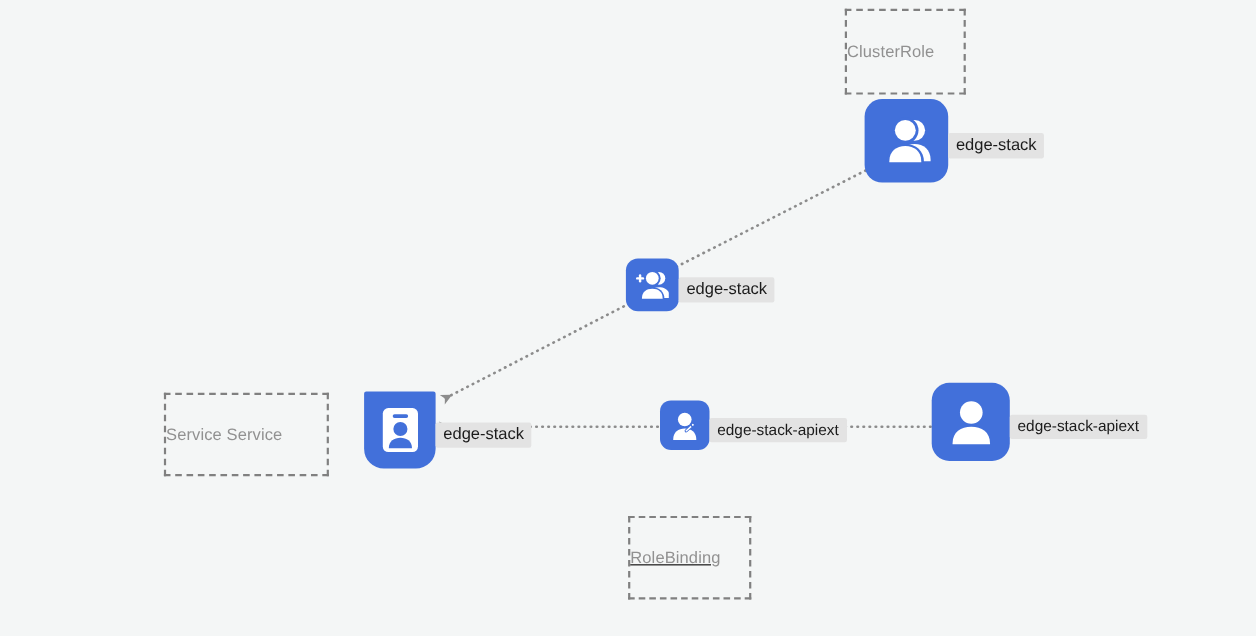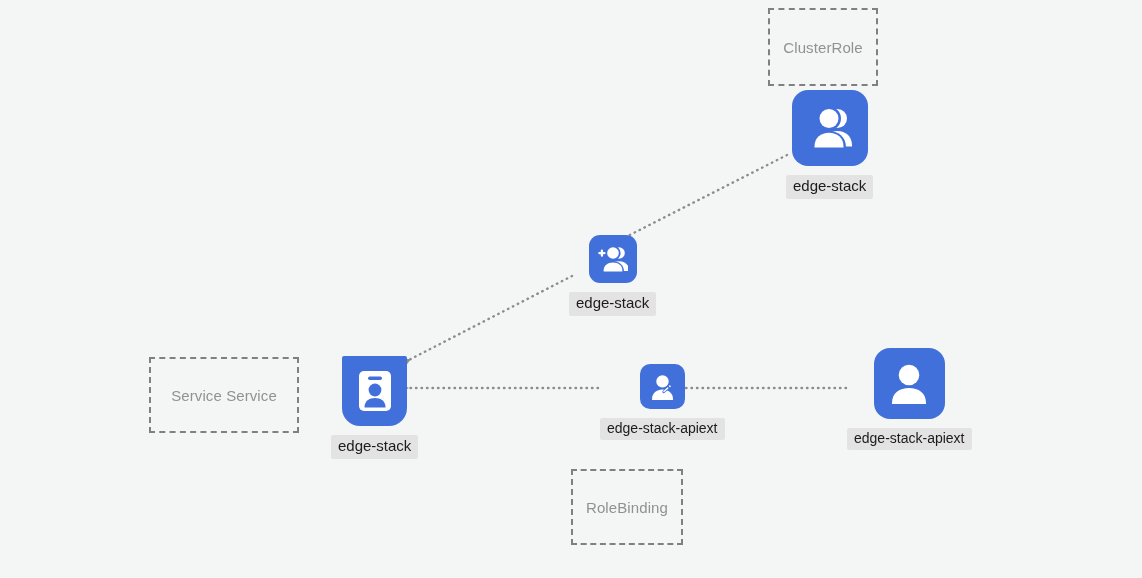--- a/index.html
+++ b/index.html
@@ -29,35 +29,34 @@
     height: 578px;
     pointer-events: none;
   }
   
   .kind-box {
     position: absolute;
     border: 2px dashed #808080;
     background: transparent;
     display: flex;
     align-items: center;
-    justify-content: center;
     box-sizing: border-box;
   }
   .kind-box .kind-label {
     color: #919191;
     font-size: 15px;
     font-family: "Liberation Sans", sans-serif;
     letter-spacing: 0.1px;
     white-space: nowrap;
   }
   
   .node {
     position: absolute;
     display: flex;
-    flex-direction: column;
+    flex-direction: row;
     align-items: center;
   }
   .icon-tile {
     background: #4270da;
     display: flex;
     align-items: center;
     justify-content: center;
     box-sizing: border-box;
   }
   .icon-tile svg { display: block; }
@@ -97,21 +96,21 @@
 
   <div class="kind-box" style="left:768px; top:8px; width:110px; height:78px;">
     <span class="kind-label">ClusterRole</span>
   </div>
 
 
   <div class="kind-box" style="left:149px; top:357px; width:150px; height:76px;">
     <span class="kind-label">Service Service</span>
   </div>
 
-  <div class="kind-box" style="left:571px; top:469px; width:112px; height:76px;">
+  <div class="kind-box" style="left:571px; top:469px; width:112px; height:76px;text-decoration:underline;">
     <span class="kind-label">RoleBinding</span>
   </div>
 
 
   <div class="node" style="left:786px; top:90px;">
     <div class="icon-tile" style="width:76px; height:76px; border-radius:16px;">
       <svg width="46" height="42" viewBox="0 0 46 42" aria-hidden="true">
 
         <circle cx="30.5" cy="11.5" r="9.5" fill="#ffffff"></circle>
         <path d="M 16 38 C 16 29.3 22.5 24 30.5 24 C 38.5 24 45 29.3 45 38 L 45 39.5 L 16 39.5 Z" fill="#ffffff"></path>

